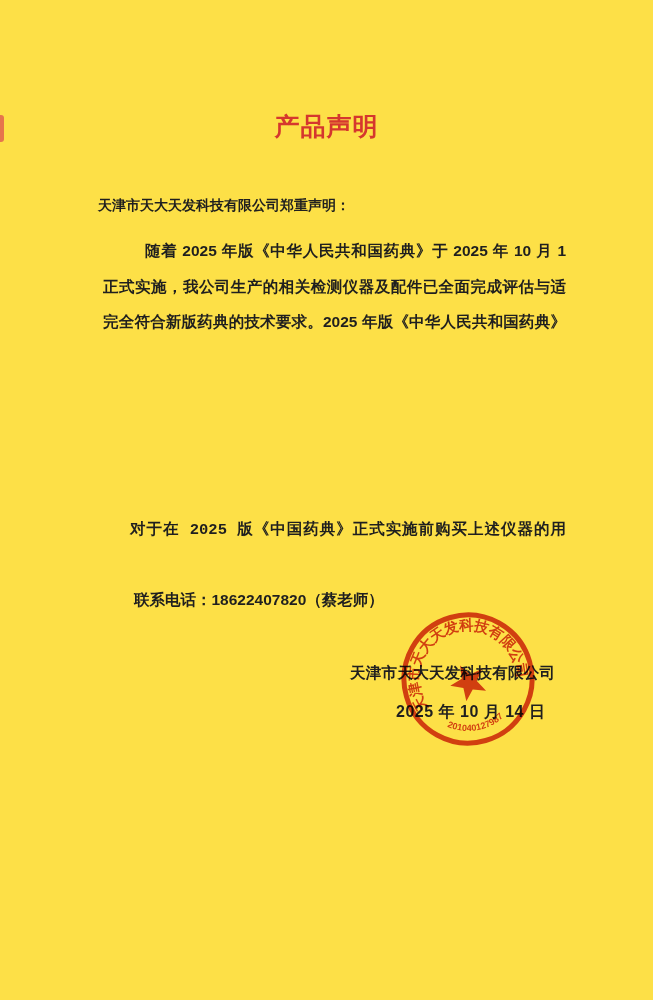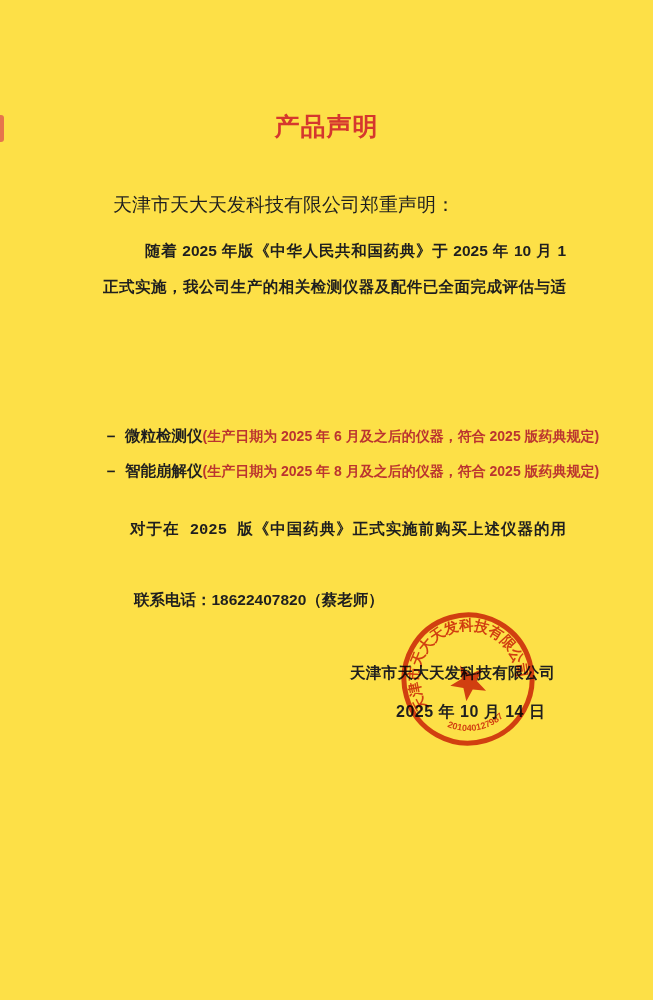--- a/index.html
+++ b/index.html
@@ -9,22 +9,22 @@
   }
   .red-mark{
     position:absolute;left:0;top:115px;width:4px;height:27px;
     background:#e05a4e;border-radius:0 3px 3px 0;opacity:.8;
   }
   .title{
     position:absolute;top:110px;left:0;width:100%;text-align:center;
     font-size:25px;font-weight:700;color:#d5372e;letter-spacing:1px;margin:0;
   }
   .opening{
-    position:absolute;left:113px;top:194px;width:463px;
-    font-size:19px;font-weight:400;line-height:22px;
+    position:absolute;left:98px;top:194px;width:463px;
+    font-size:14px;font-weight:700;line-height:22px;
   }
   .para{position:absolute;left:103px;width:463px;font-size:15.5px;font-weight:700;}
   .para .line{height:35.5px;line-height:35.5px;text-align:justify;text-align-last:justify;overflow:hidden;}
   .para .line.last{text-align-last:left;}
   #para1{top:233px;}
   #para1 .line.first{text-indent:42px;}
   #para2{top:513px;font-family:Liberation Mono, monospace;}
   #para2 .line.first{text-indent:27px;}
   .list{position:absolute;left:103px;top:418px;width:475px;}
   .list-item{height:35px;line-height:35px;white-space:nowrap;}
@@ -55,30 +55,23 @@
 
   <div class="red-mark"></div>
 
   <h1 class="title">产品声明</h1>
 
   <div class="opening">天津市天大天发科技有限公司郑重声明：</div>
 
   <div class="para" id="para1">
     <div class="line first">随着 2025 年版《中华人民共和国药典》于 2025 年 10 月 1 日</div>
     <div class="line">正式实施，我公司生产的相关检测仪器及配件已全面完成评估与适配，</div>
+    <div class="line">完全符合新版药典的技术要求。2025 年版《中华人民共和国药典》</div>
   </div>
 
-  <div class="list">
-    <div class="list-item">
-      <span class="bullet">－</span><span class="pname">微粒检测仪</span><span class="pnote">(生产日期为 2025 年 6 月及之后的仪器，符合 2025 版药典规定)</span>
-    </div>
-    <div class="list-item">
-      <span class="bullet">－</span><span class="pname">智能崩解仪</span><span class="pnote">(生产日期为 2025 年 8 月及之后的仪器，符合 2025 版药典规定)</span>
-    </div>
-  </div>
 
   <div class="para" id="para2">
     <div class="line first">对于在 2025 版《中国药典》正式实施前购买上述仪器的用户，</div>
   </div>
 
   <div class="contact">联系电话：18622407820（蔡老师）</div>
 
   <div class="sig-company">天津市天大天发科技有限公司</div>
   <div class="sig-date">2025 年 10 月 14 日</div>
 

